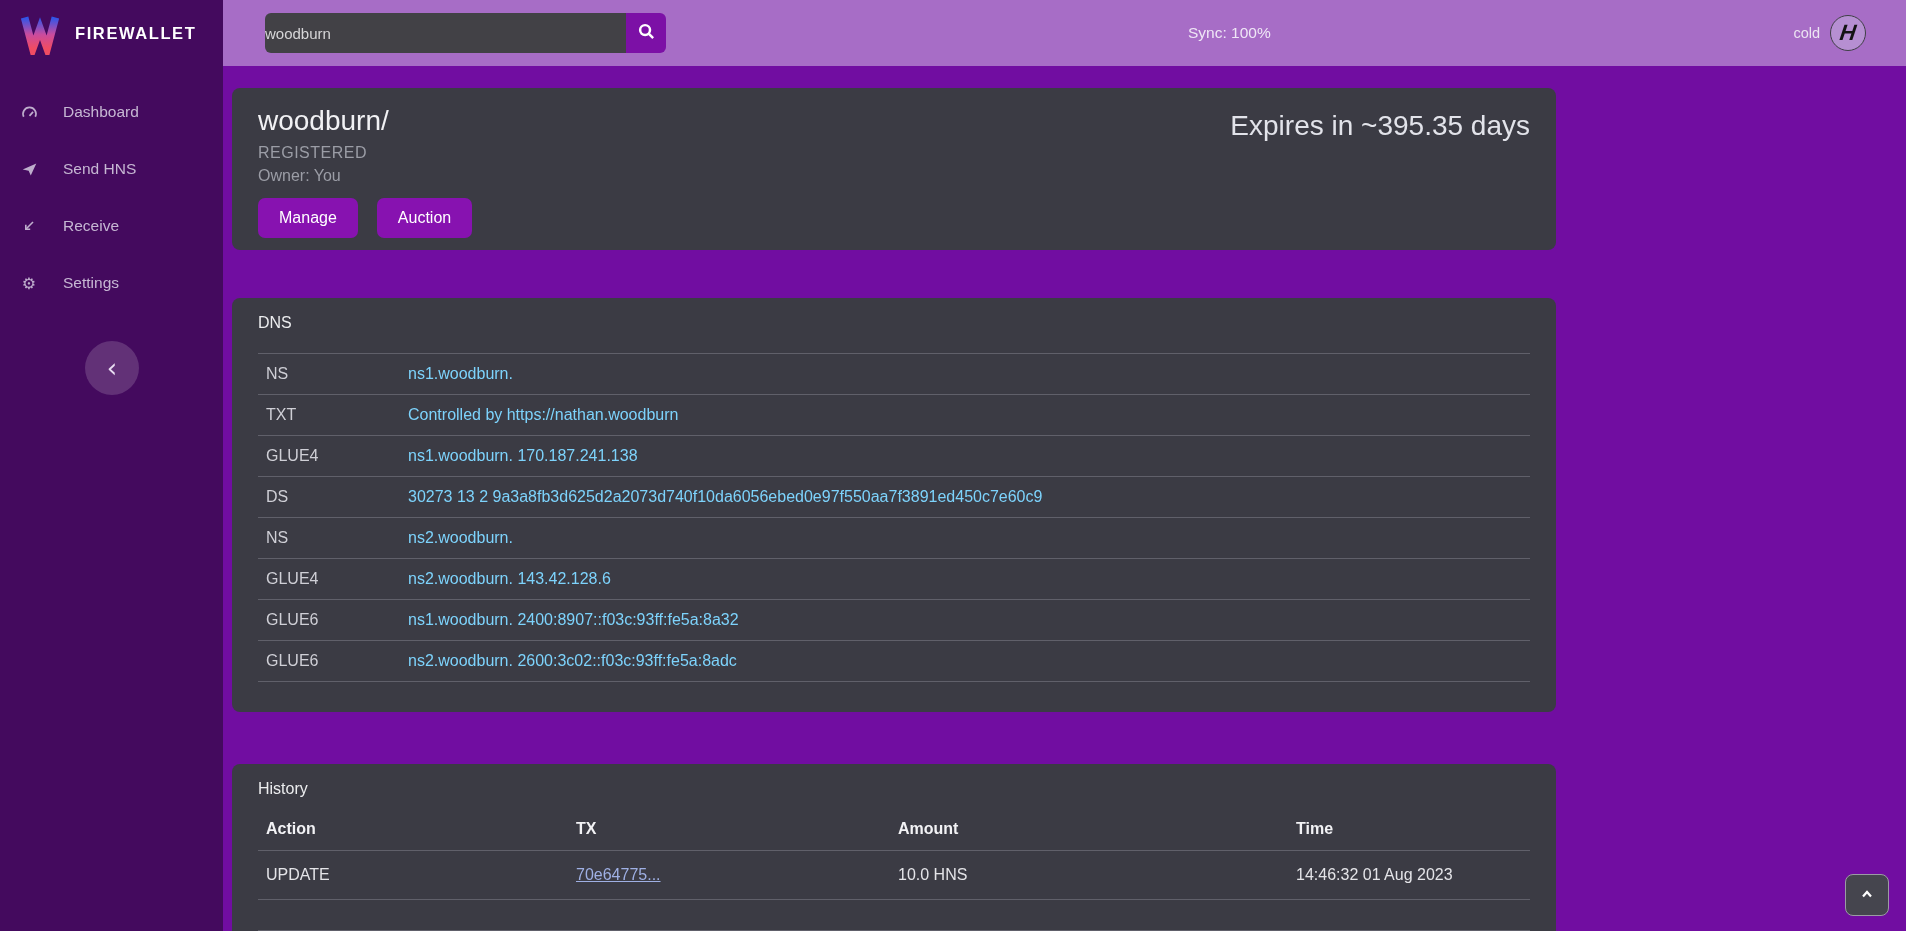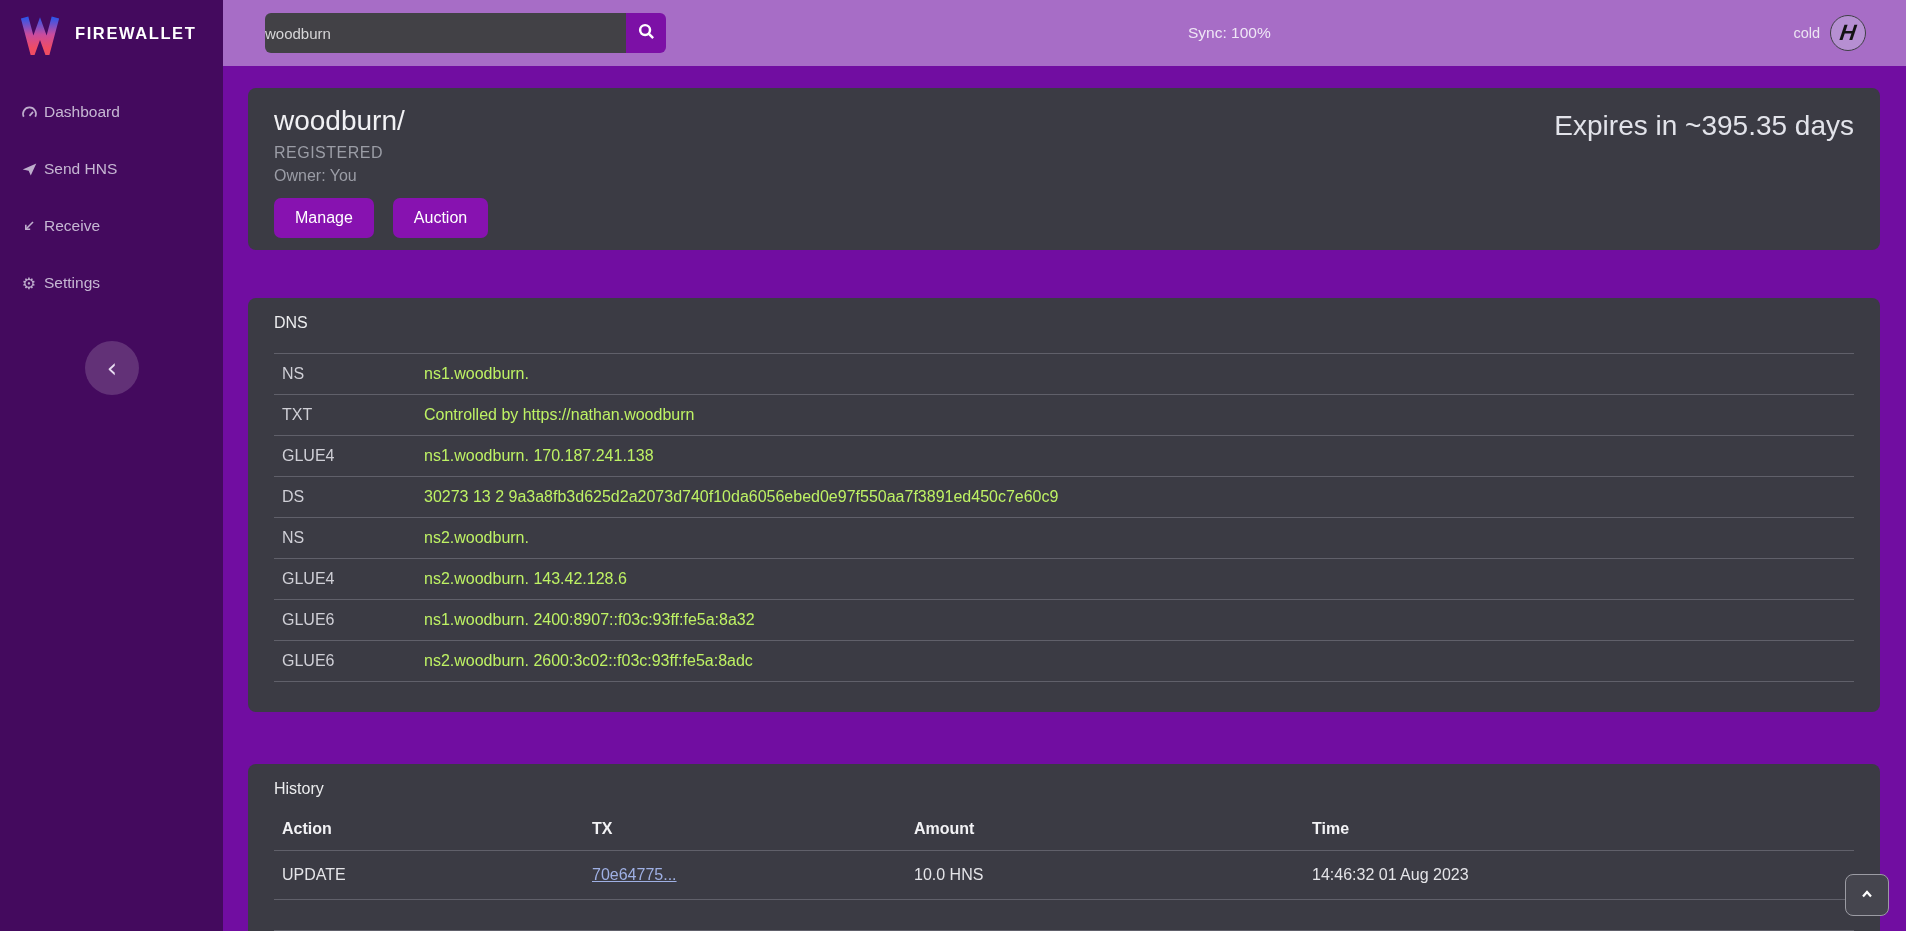--- a/index.html
+++ b/index.html
@@ -6,21 +6,21 @@
   html,body { width:1906px; height:931px; overflow:hidden; background:#710da1;
               font-family:"Liberation Sans", sans-serif; }
 
   
   .sidebar { position:fixed; left:0; top:0; width:223px; height:931px;
              background:#440a5e; z-index:5; }
   .brand { display:flex; align-items:center; gap:13px; padding:11px 10px 11px 18px; }
   .brand-logo { width:44px; height:44px; display:block; }
   .brand-name { color:#ffffff; font-weight:bold; font-size:16.5px; letter-spacing:1.6px; }
   .nav { margin-top:22px; }
-  .nav-item { display:flex; align-items:center; gap:6px; padding:15px 20px;
+  .nav-item { display:flex; align-items:center; gap:25px; padding:15px 20px;
               color:#c6b7d3; font-size:15.5px; cursor:pointer; margin-bottom:9px; }
   .nav-item .nav-icon { width:18px; height:18px; display:inline-flex;
                         align-items:center; justify-content:center; color:#bfaecd;
                         font-size:16px; flex:0 0 18px; }
   .collapse-btn { position:absolute; left:85px; top:341px; width:54px; height:54px;
                   border-radius:50%; background:rgba(255,255,255,0.16); border:none;
                   color:#e9def2; font-size:26px; line-height:54px; text-align:center;
                   cursor:pointer; font-family:"DejaVu Sans", sans-serif; }
 
   
@@ -40,42 +40,42 @@
   .wallet-name { color:#ece4f2; font-size:14.5px; }
   .wallet-logo { width:36px; height:36px; border-radius:50%; background:#b democratic; background:#b68fd2;
                  border:1.5px solid #3f3f46; display:flex; align-items:center;
                  justify-content:center; cursor:pointer; }
   .wallet-logo span { color:#141414; font-weight:bold; font-style:italic;
                       font-size:22px; transform:skewX(-8deg); line-height:1; }
 
   
   .main { position:fixed; left:223px; top:66px; width:1683px; height:865px;
           background:#710da1; overflow:hidden; }
-  .card { margin-left:25px; width:1632px; background:#3b3b44; border-radius:8px;
+  .card { margin-left:9px; width:1324px; background:#3b3b44; border-radius:8px;
           color:#e8e8ec; }
 
   
   .domain-card { margin-top:22px; padding:17px 26px 20px 26px; position:relative; height:162px; }
   .domain-title { font-size:28px; color:#f1f1f4; font-weight:normal; }
   .domain-status { margin-top:7px; font-size:16px; color:#9b9da6; letter-spacing:0.5px; }
   .domain-owner { margin-top:5px; font-size:16px; color:#9b9da6; }
   .domain-expires { position:absolute; right:26px; top:22px; font-size:28px; color:#e2e3ea; }
   .btn-row { margin-top:13px; display:flex; gap:19px; }
   .btn { background:#8712b0; color:#ffffff; border:none; border-radius:7px;
          font-size:16px; padding:11px 21px; cursor:pointer;
          font-family:"Liberation Sans", sans-serif; }
 
   
   .dns-card { margin-top:48px; padding:16px 26px 30px 26px; }
   .section-title { font-size:16px; color:#ecedef; font-weight:normal; }
   .dns-table { margin-top:21px; border-bottom:1px solid #60606a; }
   .dns-row { display:grid; grid-template-columns:142px 1fr; padding:10px 8px;
              border-top:1px solid #60606a; font-size:16px; line-height:20px; }
   .dns-type { color:#cfcfd6; }
-  .dns-value { color:#bef264; }
+  .dns-value { color:#7dd3fc; }
 
   
   .history-card { margin-top:52px; padding:16px 26px 30px 26px; height:400px; }
   .hist-table { margin-top:14px; }
   .hist-header { display:grid; grid-template-columns:310px 322px 398px 1fr;
                  padding:8px 8px 12px 8px; font-weight:bold; font-size:16px;
                  color:#f2f2f5; border-bottom:1px solid #60606a; }
   .hist-row { display:grid; grid-template-columns:310px 322px 398px 1fr;
               padding:15px 8px; font-size:16px; color:#e4e4e8;
               border-bottom:1px solid #60606a; }

